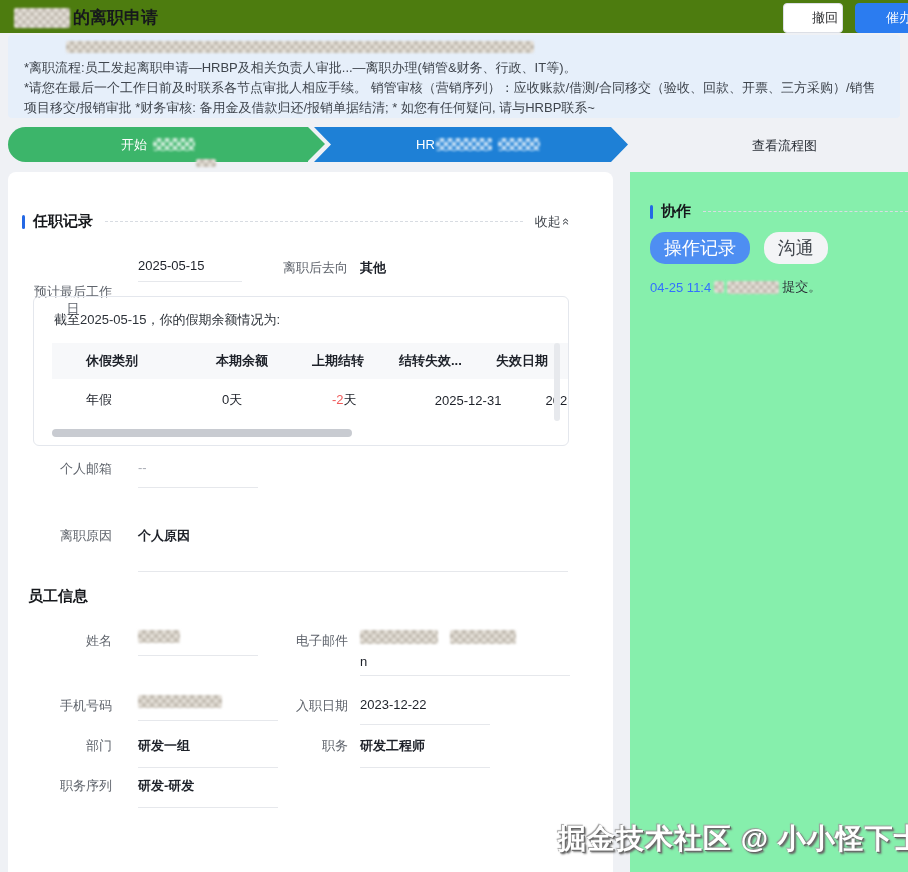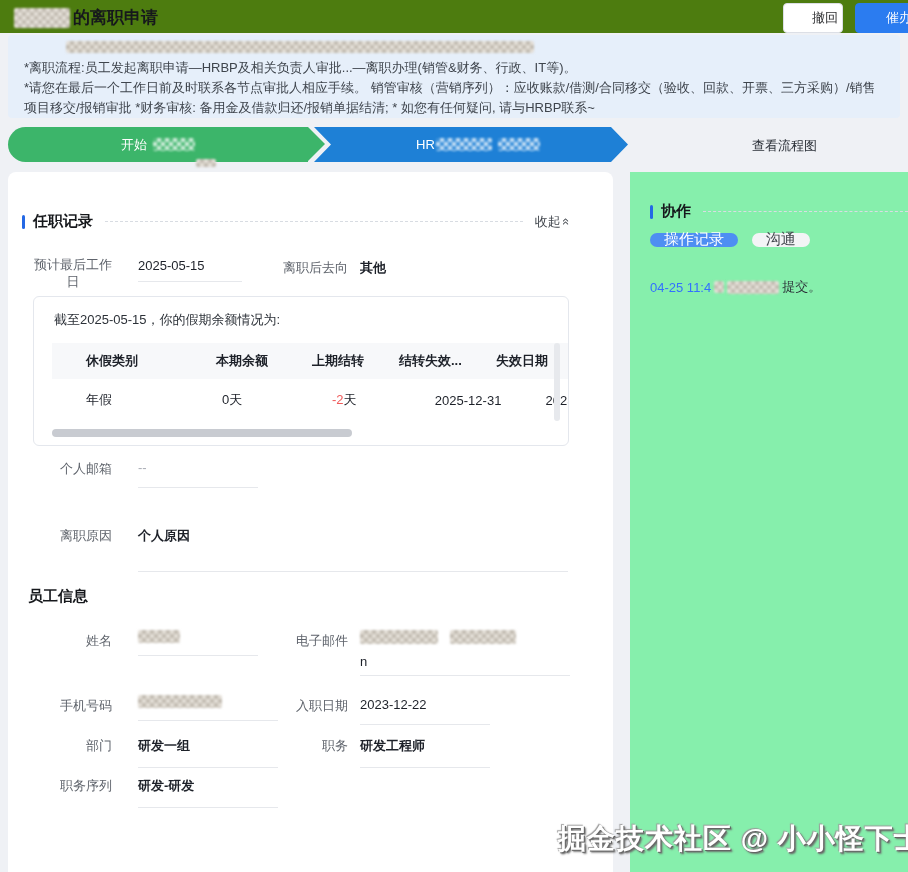--- a/index.html
+++ b/index.html
@@ -56,42 +56,42 @@
   
   .sec-head{ display:flex; align-items:center; }
   .sec-bar{ width:3px; height:14px; background:#2468e5; border-radius:2px; }
   .sec-title{ font-size:15px; font-weight:bold; margin-left:8px; color:#16181c; }
   .dash{ flex:1; border-top:1px dashed #d8dce2; margin:0 12px; }
   .collapse-link{ font-size:13px; color:#42474e; cursor:pointer; white-space:nowrap; }
   .chev{ display:inline-block; transform:rotate(90deg); font-size:13px; margin-left:2px; }
   
   .f-label{ position:absolute; color:#5f646c; font-size:13px; }
   .f-value{ position:absolute; color:#1d2129; font-size:13px; }
-  .ta-r{ text-align:right; } .ta-c{ text-align:center; line-height:17px; }
+  .ta-r{ text-align:right; } .ta-c{ text-align:center; line-height:17px;margin-top:27px; }
   .uline{ border-bottom:1px solid #e6e8ec; }
   .bold{ font-weight:bold; }
   .muted{ color:#a9adb5; }
   
   .vac-box{ position:absolute; left:25px; top:124px; width:536px; height:150px;
             border:1px solid #e4e7ed; border-radius:6px; overflow:hidden; }
   .vac-note{ position:absolute; left:20px; top:14px; color:#2c3138; }
   .vtable{ position:absolute; left:18px; top:46px; width:560px; }
   .vrow{ display:flex; padding-left:12px; align-items:center; }
   .vrow.head{ height:36px; background:#f7f8fa; font-weight:bold; }
   .vrow.data{ height:42px;gap:36px; }
   .vc1{ width:152px; padding-left:22px; } .vc2{ width:96px; } .vc3{ width:87px; }
   .vc4{ width:97px; } .vc5{ flex:1; white-space:nowrap; }
   .neg{ color:#f05a5a; }
   .vshadow{ position:absolute; right:8px; top:46px; width:6px; height:78px;
             background:#e7e9ed; border-radius:3px; }
   .hscroll{ position:absolute; left:18px; top:132px; width:300px; height:8px;
             background:#c8cbd1; border-radius:4px; cursor:pointer; }
   
-  .pill{ display:inline-flex; align-items:center; height:14px; padding:0 14px;
-         border-radius:15px; font-size:15px; cursor:pointer;text-align:right; }
+  .pill{ display:inline-flex; align-items:center; height:32px; padding:0 14px;
+         border-radius:15px; font-size:18px; cursor:pointer;text-align:right; }
   .pill-active{ background:#4e8ef2; color:#fff; }
   .pill-plain{ background:#f3f4f6; color:#42474e; margin-left:10px; }
   .log-line{ font-size:13px; color:#2c3138; display:flex; align-items:center; gap:3px; white-space:nowrap; }
   .log-time{ color:#3370ff; }
   
   .watermark{ position:absolute; left:558px; top:820px; z-index:9; white-space:nowrap;
       font-size:28px; font-weight:bold; color:#fff; letter-spacing:1px;
       text-shadow:2px 2px 2px #6a6a6a, -1px -1px 1px #9a9a9a, 1px 1px 0 #555; }
 </style>
 </head>

